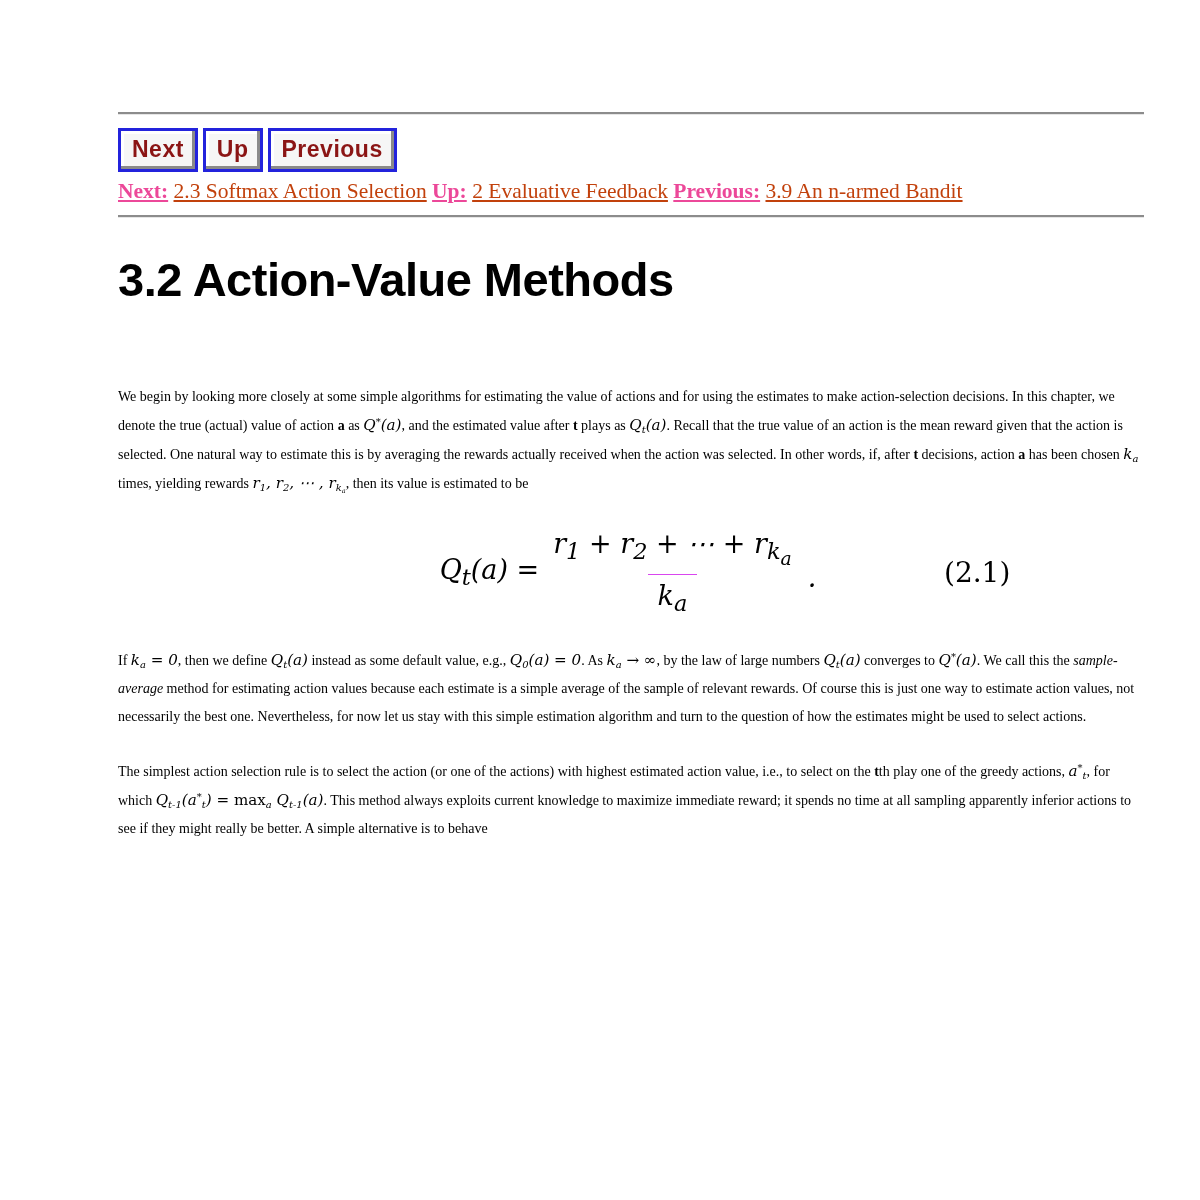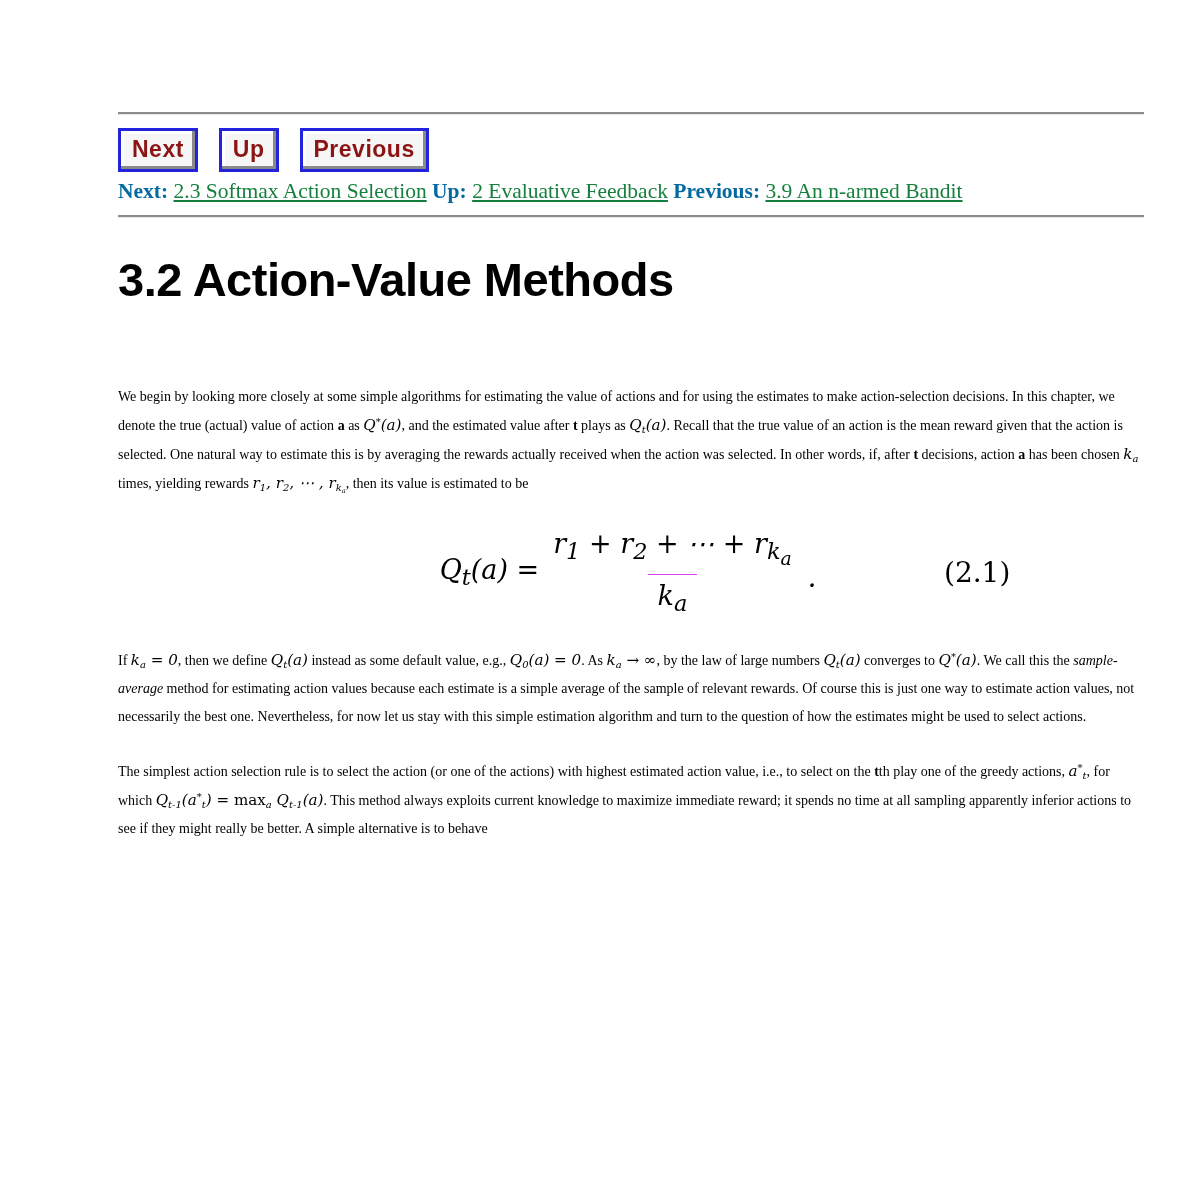--- a/index.html
+++ b/index.html
@@ -23,21 +23,21 @@
     height: 3px;
     background: #8c8c8c;
     border-bottom: 1px solid #e6e6e6;
     margin: 0;
   }
   
   .toolbar { margin: 13px 0 2px 0; }
   .nav-btn {
     display: inline-block;
     border: 3px solid #2323dc;
-    margin-right: 17px;
+    margin-right: 1px;
     padding: 0;
     background: none;
     cursor: pointer;
     vertical-align: top;
   }
   .nav-btn-face {
     display: block;
     background: #f6f6f6;
     color: #8b1515;
     font-family: "Liberation Sans", sans-serif;
@@ -47,23 +47,23 @@
     padding: 7px 11px 8px 11px;
     box-shadow: inset -3px -3px 0 #8a8a8a, inset 3px 3px 0 #ffffff;
     letter-spacing: 0.5px;
   }
   
   .breadcrumb {
     font-size: 21.5px;
     line-height: 27px;
     margin: 6px 0 10px 0;
   }
-  .breadcrumb b { color: #0369a1; }
+  .breadcrumb b { color: #ec4899; text-decoration: underline; }
   .nav-link {
-    color: #15803d;
+    color: #c2410c;
     text-decoration: underline;
     cursor: pointer;
   }
   
   .page-title {
     font-family: "Liberation Sans", sans-serif;
     font-weight: bold;
     font-size: 47px;
     letter-spacing: -0.5px;
     margin: 34px 0 0 0;

